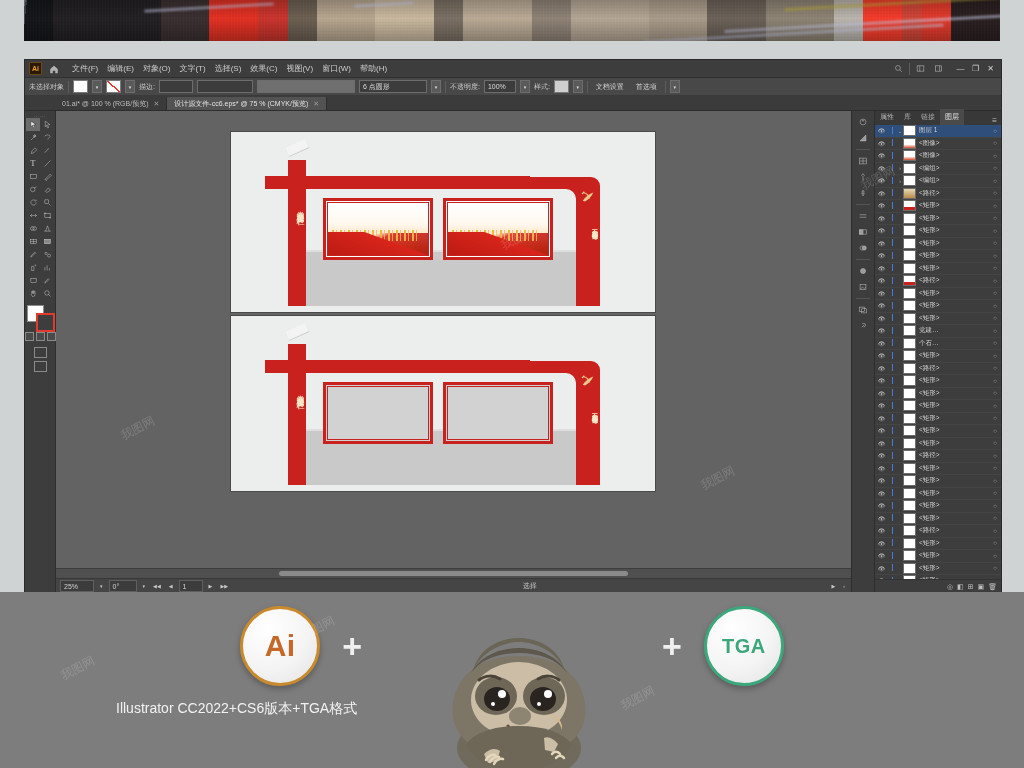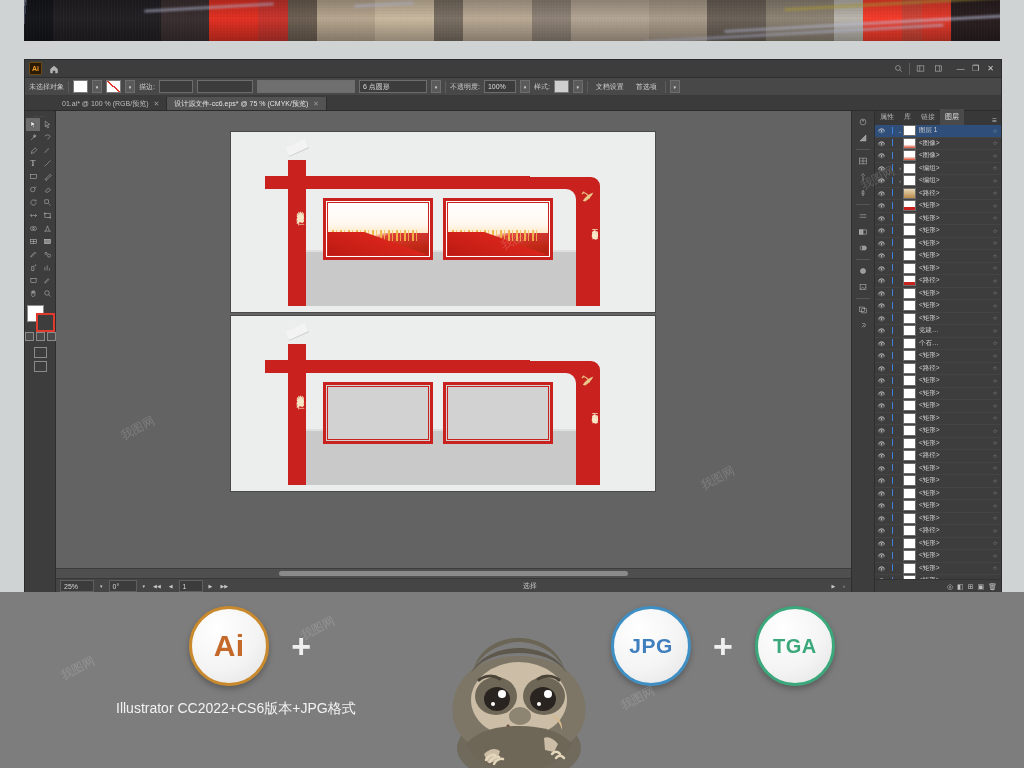--- a/index.html
+++ b/index.html
@@ -216,20 +216,31 @@
   </div>
 
   <div class="ai-window">
 
     <div class="menubar">
       <div class="ai-logo">Ai</div>
       <div class="home-ico">
         <svg viewBox="0 0 24 24">
             <path d="M3 12l9-8 9 8v9a1 1 0 0 1-1 1h-5v-6H9v6H4a1 1 0 0 1-1-1z"></path>
           </svg>
+      </div>
+      <div class="menu-items">
+        <span>文件(F)</span>
+        <span>编辑(E)</span>
+        <span>对象(O)</span>
+        <span>文字(T)</span>
+        <span>选择(S)</span>
+        <span>效果(C)</span>
+        <span>视图(V)</span>
+        <span>窗口(W)</span>
+        <span>帮助(H)</span>
       </div>
       <div class="menu-right">
         <div class="mini-btn">
           <svg viewBox="0 0 24 24">
               <circle cx="10.5" cy="10.5" r="6.5"></circle>
               <path d="M15.5 15.5L21 21"></path>
             </svg>
         </div>
         <div class="sep"></div>
         <div class="mini-btn">
@@ -951,31 +962,28 @@
     <div class="band-inner">
 
       <div class="badges">
         <div class="grp" style="margin-right:150px;">
           <div class="circle ai">
             <span>Ai</span>
           </div>
           <div class="plus">+</div>
         </div>
         <div class="grp" style="margin-left:150px;">
-          <div class="circle jpg">
-            <span>JPG</span>
-          </div>
           <div class="plus">+</div>
           <div class="circle tga">
             <span>TGA</span>
           </div>
         </div>
       </div>
 
-      <div class="cap capL">Illustrator CC2022+CS6版本+JPG格式</div>
+      <div class="cap capL">Illustrator CC2022+CS6版本+TGA格式</div>
     </div>
   </div>
 
   <div class="mascot">
     <svg viewBox="0 0 190 140" style="width:100%;height:100%;">
       <ellipse cx="95" cy="120" rx="62" ry="34" fill="#6f6a5c"></ellipse>
       <path d="M30 70c-6 24 6 46 30 52h70c24-6 36-28 30-52-6-26-30-42-65-42S36 44 30 70z" fill="#7d7667"></path>
       <ellipse cx="95" cy="72" rx="48" ry="38" fill="#cbbda6"></ellipse>
       <path d="M47 45c8-16 28-25 48-25s40 9 48 25c-10-14-28-20-48-20s-38 6-48 20z" fill="#5e584c"></path>
       <path d="M50 40c10-18 30-26 45-26s35 8 45 26c-6-20-26-30-45-30S56 20 50 40z" fill="#6b6555"></path>

